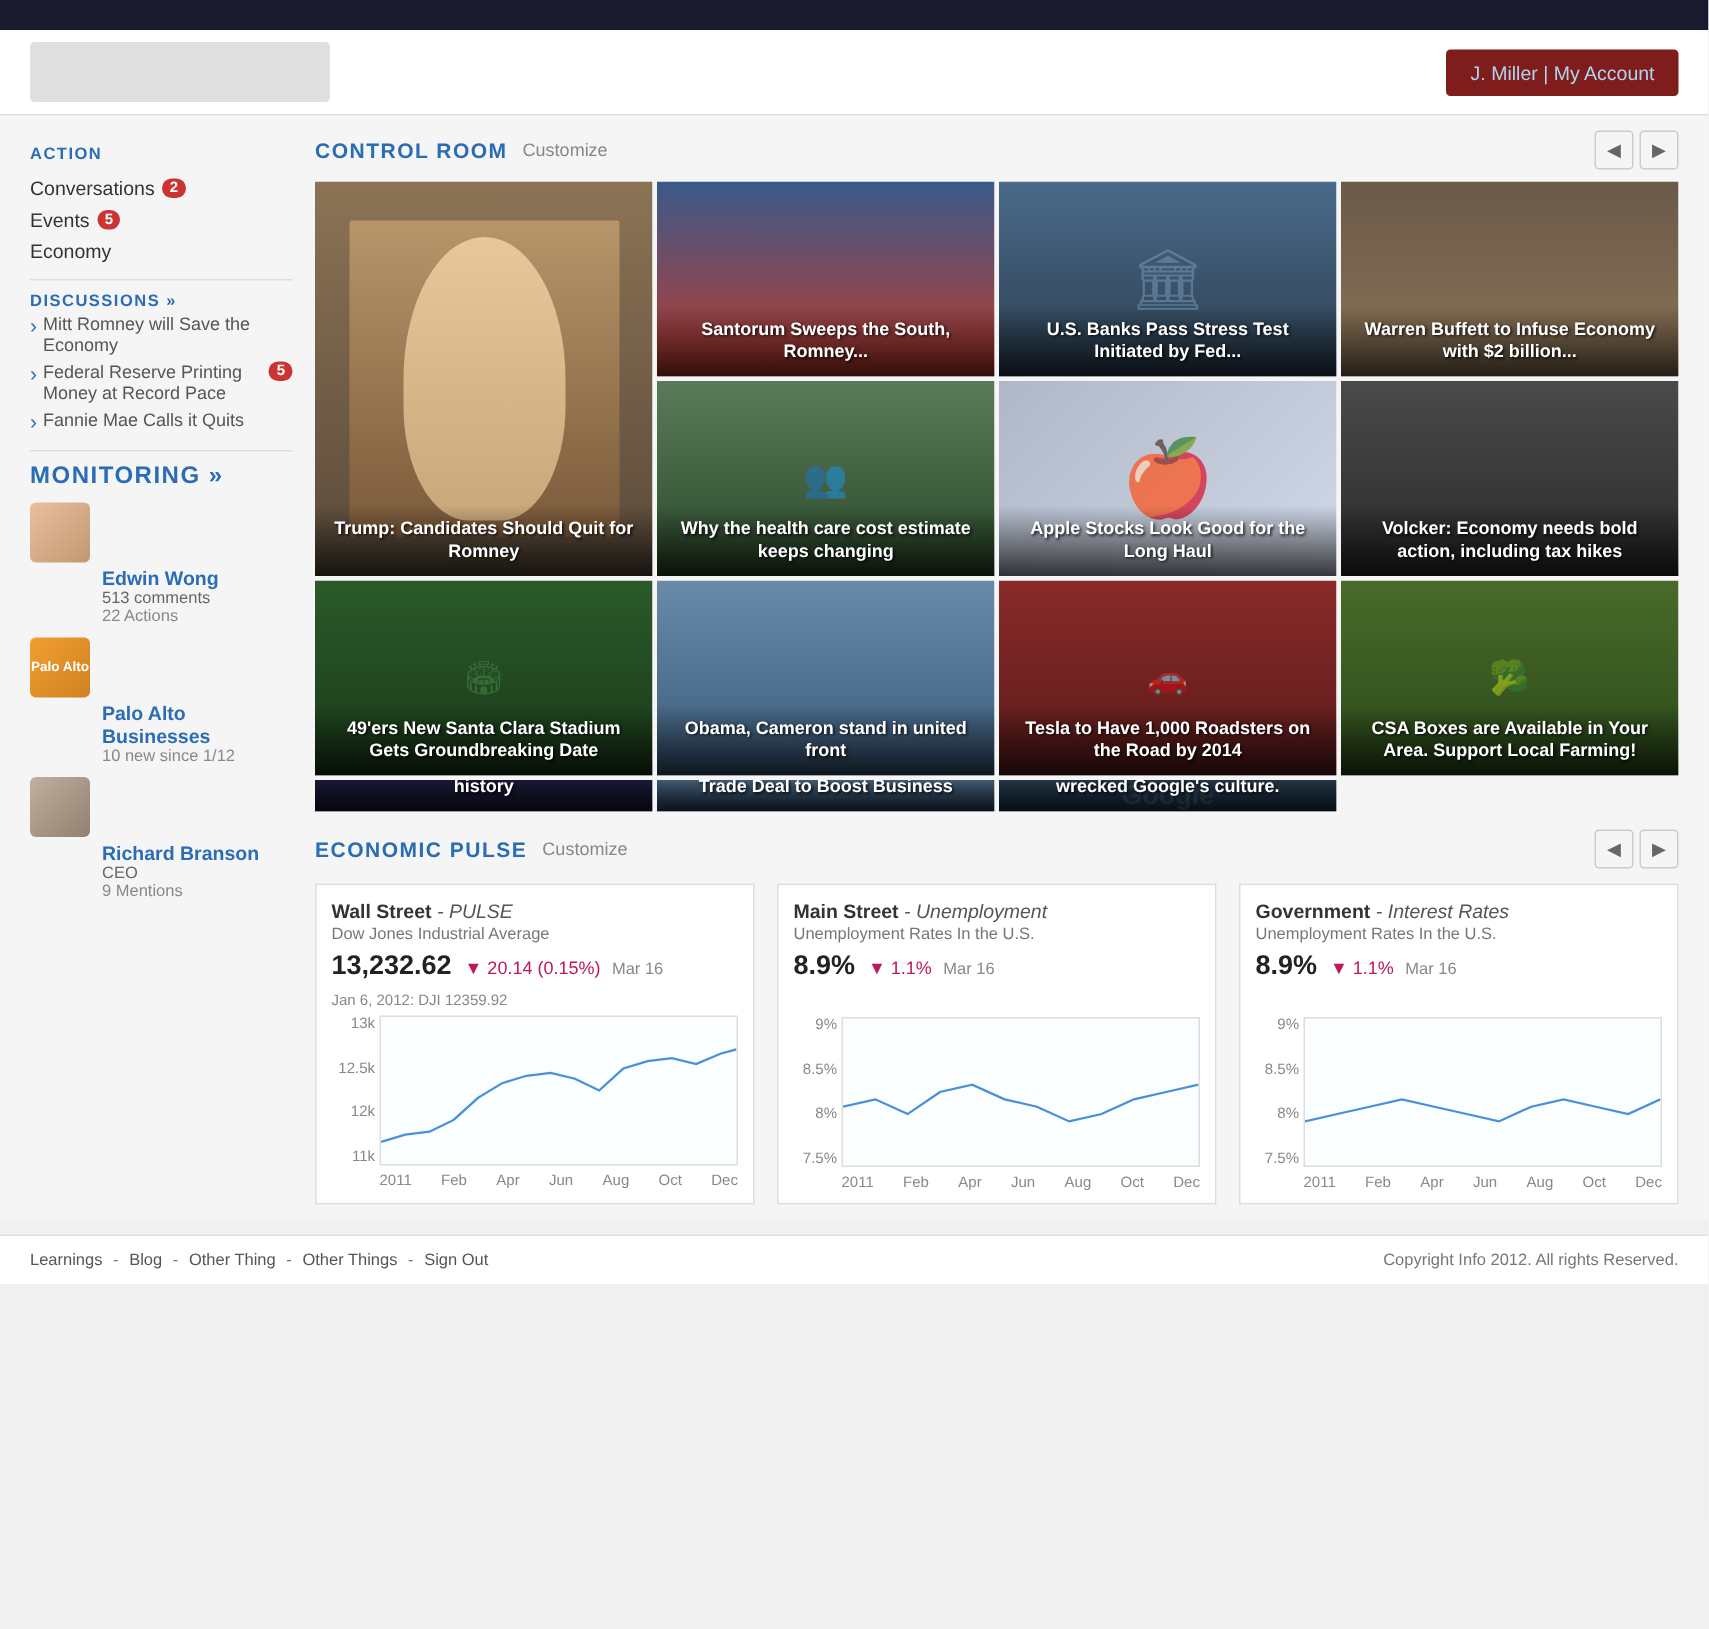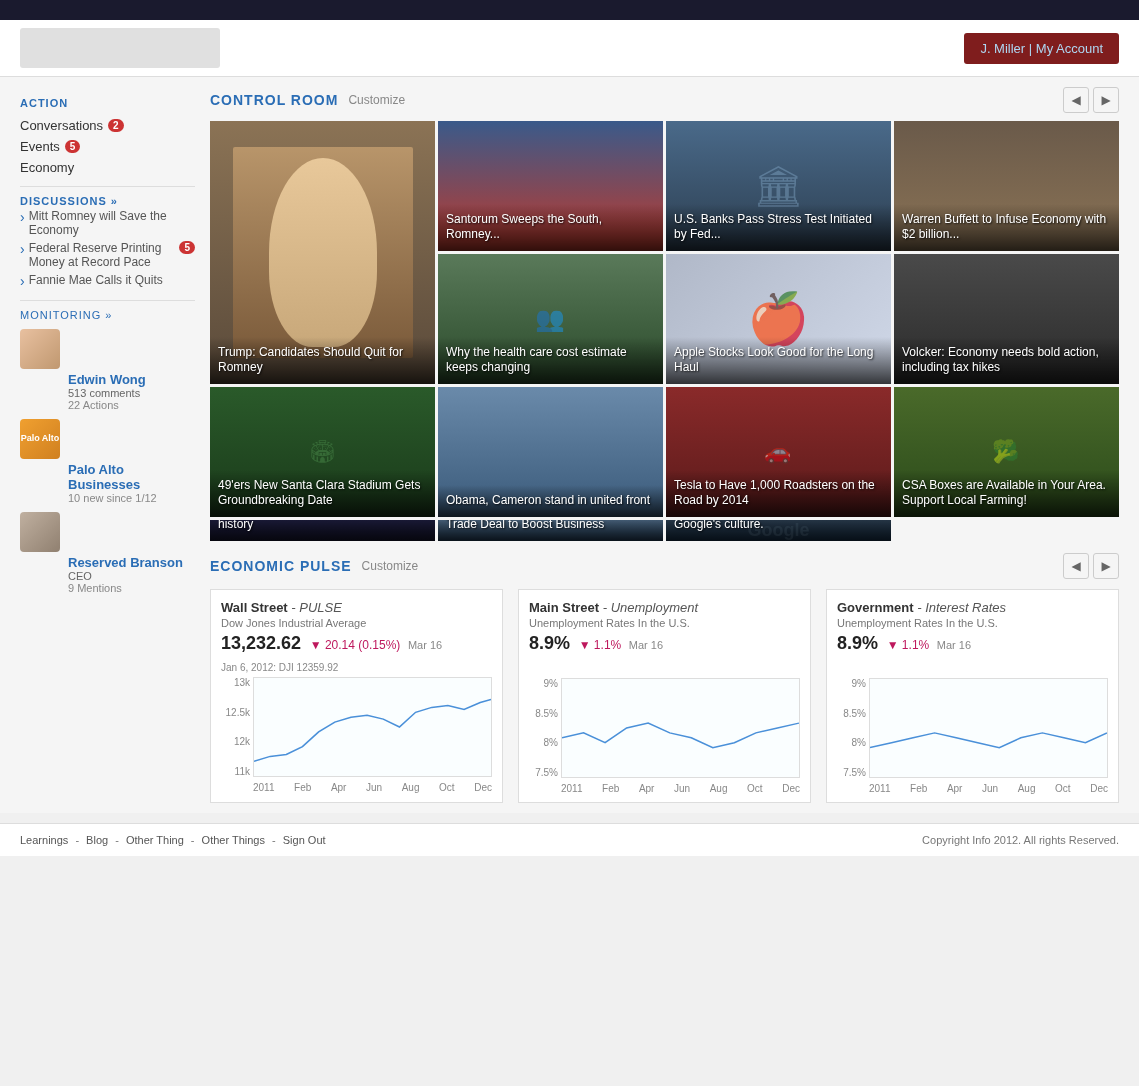--- a/index.html
+++ b/index.html
@@ -14,36 +14,36 @@
     .main-layout { display: flex; padding: 10px 20px; gap: 15px; background: #f5f5f5; }
 
     .sidebar { width: 175px; flex-shrink: 0; }
     .sidebar-section-title { color: #2a6db5; font-size: 11px; font-weight: bold; letter-spacing: 1px; margin-bottom: 6px; margin-top: 10px; }
     .sidebar-item { padding: 3px 0; font-size: 13px; color: #333; cursor: pointer; display: flex; align-items: center; gap: 5px; }
     .badge { background: #cc3333; color: #fff; border-radius: 10px; font-size: 10px; padding: 1px 5px; font-weight: bold; }
     .sidebar-divider { border: none; border-top: 1px solid #ddd; margin: 8px 0; }
     .discussions-link { color: #2a6db5; font-size: 11px; font-weight: bold; letter-spacing: 1px; cursor: pointer; }
     .discussion-item { padding: 2px 0; font-size: 12px; color: #555; cursor: pointer; display: flex; align-items: flex-start; gap: 4px; }
     .discussion-item:before { content: '›'; color: #2a6db5; font-size: 14px; line-height: 1.2; flex-shrink: 0; }
-    .monitoring-link { color: #2a6db5; font-size: 11px; font-weight: normal; letter-spacing: 1px; cursor: pointer; margin-top: 8px; display: block; }
+    .monitoring-link { color: #2a6db5; font-size: 16px; font-weight: bold; letter-spacing: 1px; cursor: pointer; margin-top: 8px; display: block; }
     .monitor-item { display: flex; align-items: flex-start; gap: 8px; margin: 8px 0; cursor: pointer; }
     .monitor-avatar { width: 40px; height: 40px; border-radius: 4px; flex-shrink: 0; background: #ccc; overflow: hidden; }
     .monitor-name { font-size: 13px; font-weight: bold; color: #2a6db5; margin-top: 43px; }
     .monitor-sub { font-size: 11px; color: #666; }
     .monitor-sub2 { font-size: 11px; color: #888; }
 
     .content-area { flex: 1; }
 
     .section-header { display: flex; justify-content: space-between; margin-bottom: 8px; }
     .section-title { font-size: 14px; font-weight: bold; color: #2a6db5; letter-spacing: 1px; }
     .customize-link { color: #888; font-size: 12px; cursor: pointer; }
     .nav-arrows { display: flex; gap: 4px; }
     .nav-arrow { width: 26px; height: 26px; border: 1px solid #ccc; background: #f5f5f5; border-radius: 3px; cursor: pointer; display: flex; align-items: center; justify-content: center; font-size: 12px; color: #666; }
     .news-overlay { position: absolute; bottom: 0; left: 0; right: 0; background: linear-gradient(transparent, rgba(0,0,0,0.75)); padding: 8px; }
-    .news-title { color: #fff; font-size: 12px; font-weight: normal; line-height: 1.3; text-shadow: 1px 1px 2px rgba(0,0,0,0.8); }
+    .news-title { color: #fff; font-size: 12px; font-weight: bold; line-height: 1.3; text-shadow: 1px 1px 2px rgba(0,0,0,0.8); text-align: center; }
 
     
     .bg-trump { background: linear-gradient(to bottom, #8B7355, #5a4a3a); }
     .bg-santorum { background: linear-gradient(to bottom, #3a5a8a, #c0392b); }
     .bg-banks { background: linear-gradient(to bottom, #4a6a8a, #2c3e50); }
     .bg-buffett { background: linear-gradient(to bottom, #6a5a4a, #8B7355); }
     .bg-health { background: linear-gradient(to bottom, #5a7a5a, #2a4a2a); }
     .bg-apple { background: linear-gradient(135deg, #b0b8c8, #d0d8e8); }
     .bg-volcker { background: linear-gradient(to bottom, #4a4a4a, #2a2a2a); }
     .bg-49ers { background: linear-gradient(to bottom, #2a5a2a, #1a3a1a); }
@@ -134,21 +134,21 @@
       <div class="monitor-avatar" style="background: linear-gradient(135deg, #f0a030, #d08020); display:flex; align-items:center; justify-content:center; font-size:9px; color:#fff; font-weight:bold; text-align:center; line-height:1.1;">Palo Alto</div>
       <div>
         <div class="monitor-name">Palo Alto Businesses</div>
         <div class="monitor-sub2">10 new since 1/12</div>
       </div>
     </div>
 
     <div class="monitor-item">
       <div class="monitor-avatar" style="background: linear-gradient(135deg, #c0b0a0, #908070);"></div>
       <div>
-        <div class="monitor-name">Reserved Branson</div>
+        <div class="monitor-name">Richard Branson</div>
         <div class="monitor-sub">CEO</div>
         <div class="monitor-sub2">9 Mentions</div>
       </div>
     </div>
   </div>
 
   <div class="content-area">
 
     <div class="section-header">
       <div style="display:flex; align-items:center; gap:10px;">

